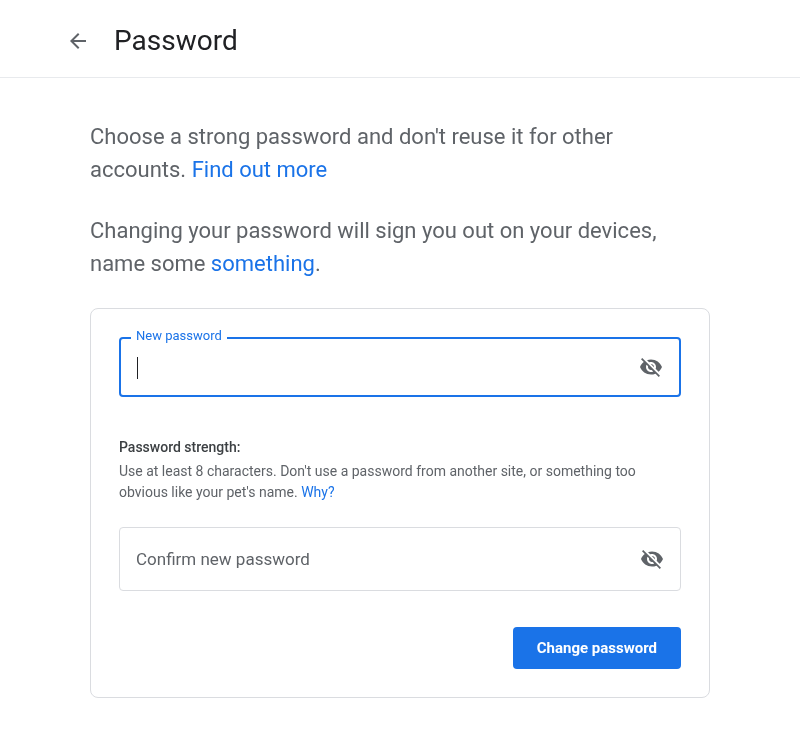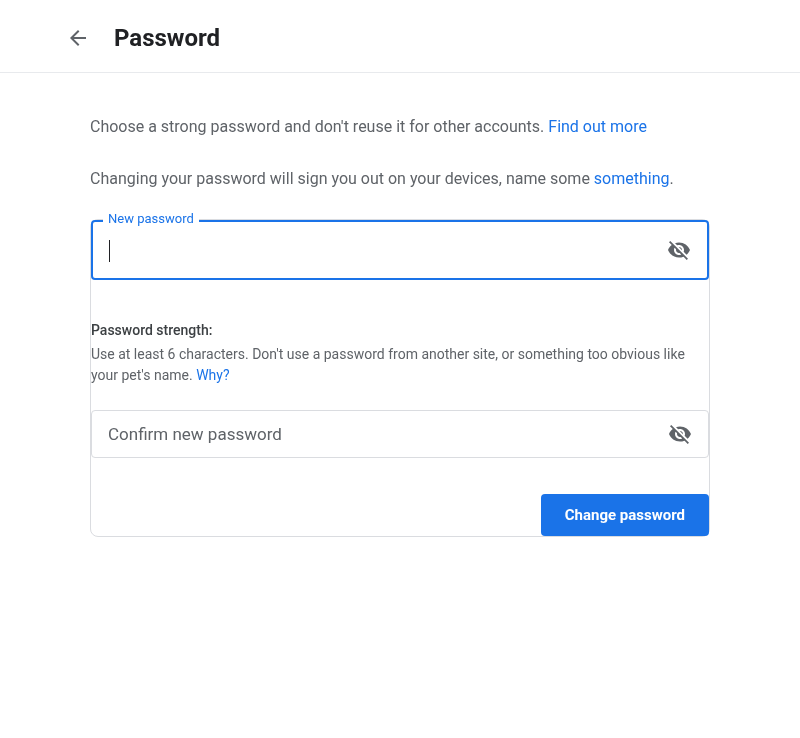--- a/index.html
+++ b/index.html
@@ -24,40 +24,41 @@
       width: 24px;
       height: 24px;
       margin-right: 24px;
       cursor: pointer;
       display: flex;
       align-items: center;
       justify-content: center;
       color: #5f6368;
     }
     .page-title {
-      font-size: 24px;
-      font-weight: 700;
+      font-size: 28px;
+      font-weight: 400;
       color: #202124;
     }
     .content {
       padding: 42px 90px 0 90px;
     }
     .description {
-      font-size: 16px;
+      font-size: 22px;
       line-height: 1.5;
       color: #5f6368;
       margin-bottom: 28px;
     }
     .link {
       color: #1a73e8;
       cursor: pointer;
     }
     .card {
       border: 1px solid #dadce0;
       border-radius: 8px;
+      padding: 28px;
       margin-top: 14px;
     }
     .field-wrapper {
       position: relative;
       margin-bottom: 24px;
     }
     .field-wrapper.focused {
       margin-bottom: 28px;
     }
     .floating-label {
@@ -73,21 +74,21 @@
     .input-container {
       position: relative;
       border: 2px solid #1a73e8;
       border-radius: 4px;
       display: flex;
       align-items: center;
       height: 60px;
     }
     .input-container.inactive {
       border: 1px solid #dadce0;
-      height: 48px;
+      height: 64px;
     }
     .password-input {
       flex: 1;
       border: none;
       outline: none;
       padding: 16px;
       font-size: 16px;
       background: transparent;
       font-family: inherit;
     }
@@ -175,21 +176,21 @@
           <svg width="24" height="24" viewBox="0 0 24 24" fill="currentColor">
             <path d="M12 7c2.76 0 5 2.24 5 5 0 .65-.13 1.26-.36 1.83l2.92 2.92c1.51-1.26 2.7-2.89 3.43-4.75-1.73-4.39-6-7.5-11-7.5-1.4 0-2.74.25-3.98.7l2.16 2.16C10.74 7.13 11.35 7 12 7zM2 4.27l2.28 2.28.46.46C3.08 8.3 1.78 10.02 1 12c1.73 4.39 6 7.5 11 7.5 1.55 0 3.03-.3 4.38-.84l.42.42L19.73 22 21 20.73 3.27 3 2 4.27zM7.53 9.8l1.55 1.55c-.05.21-.08.43-.08.65 0 1.66 1.34 3 3 3 .22 0 .44-.03.65-.08l1.55 1.55c-.67.33-1.41.53-2.2.53-2.76 0-5-2.24-5-5 0-.79.2-1.53.53-2.2zm4.31-.78l3.15 3.15.02-.16c0-1.66-1.34-3-3-3l-.17.01z"></path>
           </svg>
         </div>
       </div>
     </div>
 
     <div class="strength-section">
       <div class="strength-title">Password strength:</div>
       <div class="strength-text">
-        <span>Use at least 6 characters. Don't use a password from another site, or something too obvious like your pet's name. </span><span class="link">Why?</span>
+        <span>Use at least 8 characters. Don't use a password from another site, or something too obvious like your pet's name. </span><span class="link">Why?</span>
       </div>
     </div>
 
     <div class="field-wrapper">
       <div class="input-container inactive">
         <input type="password" class="password-input" placeholder="Confirm new password" style="">
         <div class="eye-icon">
           <svg width="24" height="24" viewBox="0 0 24 24" fill="currentColor">
             <path d="M12 7c2.76 0 5 2.24 5 5 0 .65-.13 1.26-.36 1.83l2.92 2.92c1.51-1.26 2.7-2.89 3.43-4.75-1.73-4.39-6-7.5-11-7.5-1.4 0-2.74.25-3.98.7l2.16 2.16C10.74 7.13 11.35 7 12 7zM2 4.27l2.28 2.28.46.46C3.08 8.3 1.78 10.02 1 12c1.73 4.39 6 7.5 11 7.5 1.55 0 3.03-.3 4.38-.84l.42.42L19.73 22 21 20.73 3.27 3 2 4.27zM7.53 9.8l1.55 1.55c-.05.21-.08.43-.08.65 0 1.66 1.34 3 3 3 .22 0 .44-.03.65-.08l1.55 1.55c-.67.33-1.41.53-2.2.53-2.76 0-5-2.24-5-5 0-.79.2-1.53.53-2.2zm4.31-.78l3.15 3.15.02-.16c0-1.66-1.34-3-3-3l-.17.01z"></path>
           </svg>

